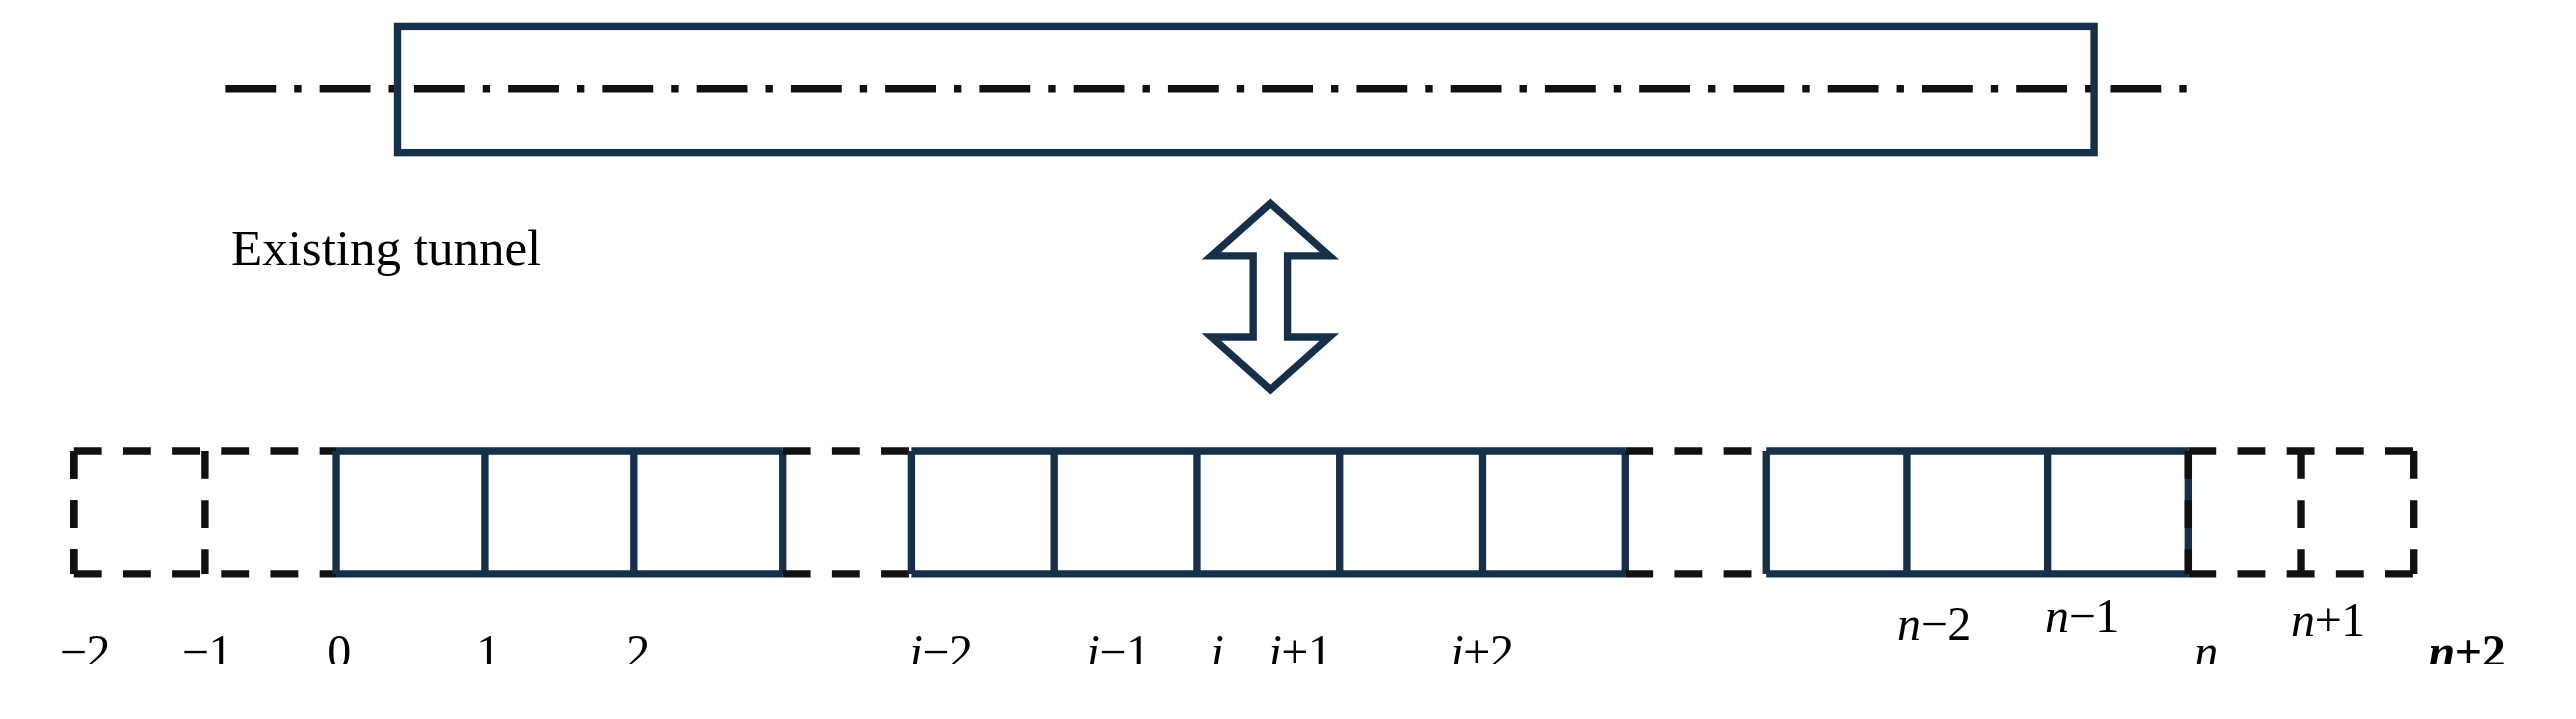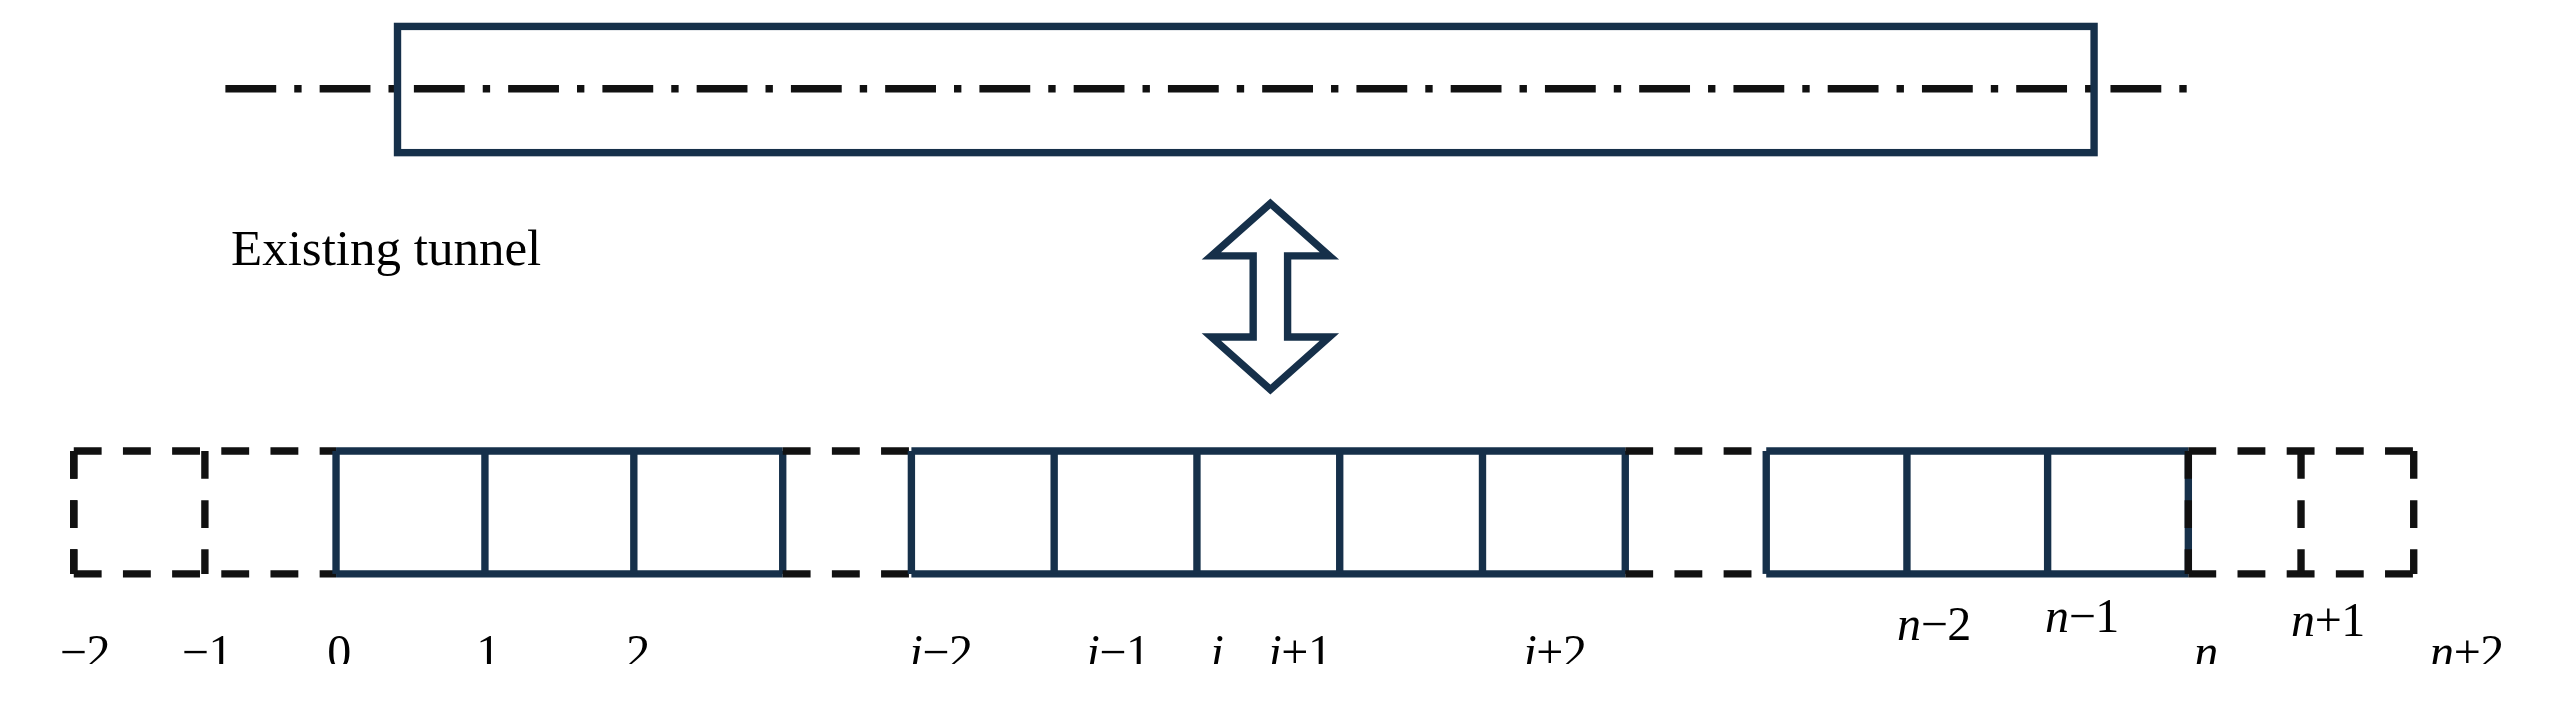--- a/index.html
+++ b/index.html
@@ -122,22 +122,22 @@
   <div id="label-layer">
       <div class="axis-label" style="left: 85px; top: 628px;"><span class="op">−2</span></div>
       <div class="axis-label" style="left: 207px; top: 628px;"><span class="op">−1</span></div>
       <div class="axis-label" style="left: 339px; top: 628px;"><span class="op">0</span></div>
       <div class="axis-label" style="left: 488px; top: 628px;"><span class="op">1</span></div>
       <div class="axis-label" style="left: 638px; top: 628px;"><span class="op">2</span></div>
       <div class="axis-label" style="left: 941px; top: 628px;"><span class="var">i</span><span class="op">−2</span></div>
       <div class="axis-label" style="left: 1090px; top: 628px; margin-left: 28px;"><span class="var">i</span><span class="op">−1</span></div>
       <div class="axis-label" style="left: 1217px; top: 628px;"><span class="var">i</span></div>
       <div class="axis-label" style="left: 1300px; top: 628px;"><span class="var">i</span><span class="op">+1</span></div>
-      <div class="axis-label" style="left: 1555px; top: 628px;"><span class="var">i</span><span class="op">+2</span></div>
+      <div class="axis-label" style="left: 1482px; top: 628px;"><span class="var">i</span><span class="op">+2</span></div>
       <div class="axis-label" style="left: 1934px; top: 600px;"><span class="var">n</span><span class="op">−2</span></div>
       <div class="axis-label" style="left: 2082px; top: 592px;"><span class="var">n</span><span class="op">−1</span></div>
       <div class="axis-label" style="left: 2206px; top: 628px;"><span class="var">n</span></div>
       <div class="axis-label" style="left: 2328px; top: 596px;"><span class="var">n</span><span class="op">+1</span></div>
-      <div class="axis-label" style="left: 2467px; top: 628px;"><span class="var">n</span><span class="op">+2</span></div>
+      <div class="axis-label" style="left: 2467px; top: 628px; font-weight: bold;"><span class="var">n</span><span class="op">+2</span></div>
     </div>
 
 </div>
 
 
 </body></html>

